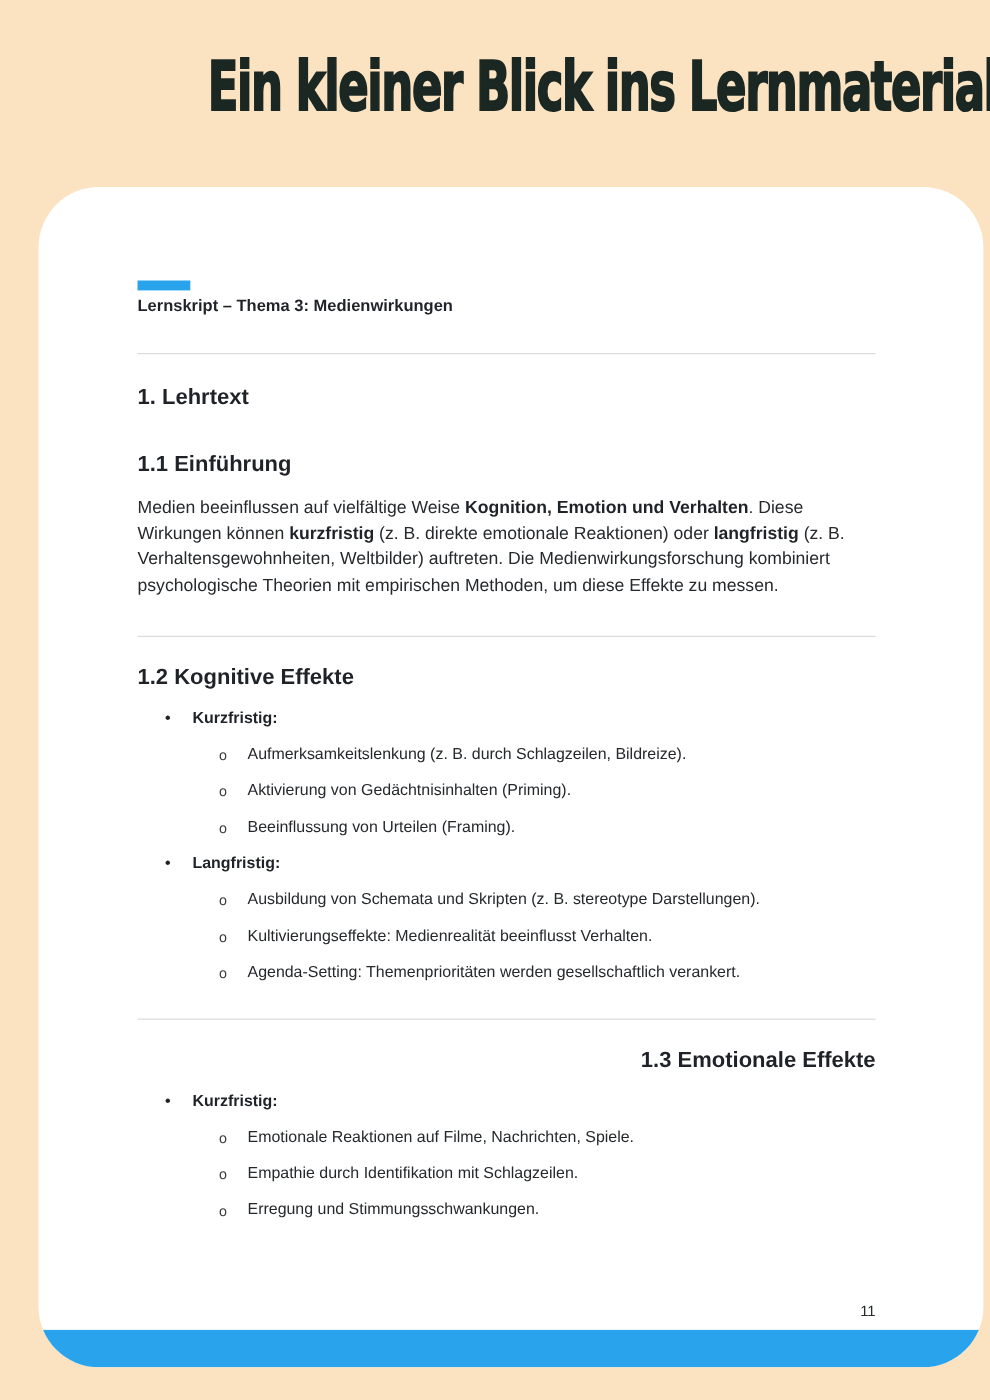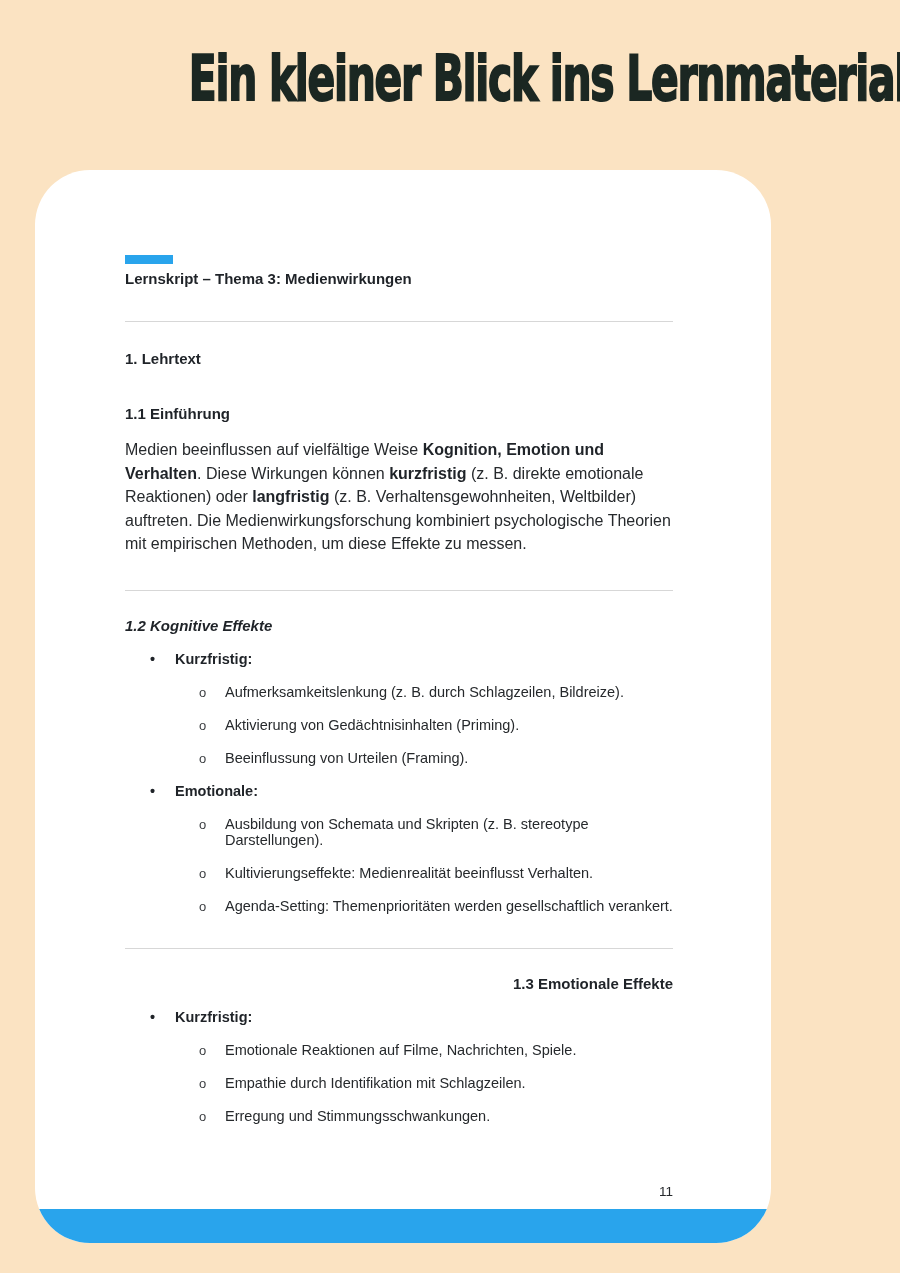--- a/index.html
+++ b/index.html
@@ -26,21 +26,21 @@
     letter-spacing:-2px;
     transform:scaleX(0.66);
     transform-origin:center top;
     -webkit-text-stroke:2px #1B2722;
   }
 
   
   .card {
     position:absolute;
     left:35px; top:170px;
-    width:736px; height:1073px;
+    width:859px; height:1073px;
     background:#ffffff;
     border-radius:55px;
     overflow:hidden;
   }
   .card-footer-bar {
     position:absolute; left:0; right:0; bottom:0;
     height:34px;
     background:#29A4EC;
   }
 
@@ -62,21 +62,21 @@
     color:#1F2328;
   }
 
   .divider {
     border:none;
     border-top:1px solid #D7D7D7;
     margin:34px 0 0 0;
   }
 
   .heading {
-    font-size:15px;
+    font-size:20px;
     font-weight:700;
     margin:27px 0 0 0;
     color:#1F2328;
   }
   .heading.tight { margin-top:38px; }
 
   .para {
     font-size:16px;
     line-height:23.5px;
     margin:16px 0 0 0;
@@ -136,35 +136,35 @@
     <hr class="divider">
 
     <div class="heading" style="margin-top:28px;">1. Lehrtext</div>
 
     <div class="heading tight">1.1 Einführung</div>
 
     <p class="para"><span>Medien beeinflussen auf vielfältige Weise </span><b>Kognition, Emotion und Verhalten</b><span>. Diese Wirkungen können </span><b>kurzfristig</b><span> (z. B. direkte emotionale Reaktionen) oder </span><b>langfristig</b><span> (z. B. Verhaltensgewohnheiten, Weltbilder) auftreten. Die Medienwirkungsforschung kombiniert psychologische Theorien mit empirischen Methoden, um diese Effekte zu messen.</span></p>
 
     <hr class="divider">
 
-    <div class="heading" style="margin-top:26px;font-style:italic;">1.2 Kognitive Effekte</div>
+    <div class="heading" style="margin-top:26px;">1.2 Kognitive Effekte</div>
 
     <ul class="blist">
       <li class="l1">
         <span class="marker1">•</span>
         <span>Kurzfristig:</span>
         <ul class="sublist">
           <li class="l2"><span class="marker2">o</span><span>Aufmerksamkeitslenkung (z. B. durch Schlagzeilen, Bildreize).</span></li>
           <li class="l2"><span class="marker2">o</span><span>Aktivierung von Gedächtnisinhalten (Priming).</span></li>
           <li class="l2"><span class="marker2">o</span><span>Beeinflussung von Urteilen (Framing).</span></li>
         </ul>
       </li>
       <li class="l1">
         <span class="marker1">•</span>
-        <span>Emotionale:</span>
+        <span>Langfristig:</span>
         <ul class="sublist">
           <li class="l2"><span class="marker2">o</span><span>Ausbildung von Schemata und Skripten (z. B. stereotype Darstellungen).</span></li>
           <li class="l2"><span class="marker2">o</span><span>Kultivierungseffekte: Medienrealität beeinflusst Verhalten.</span></li>
           <li class="l2"><span class="marker2">o</span><span>Agenda-Setting: Themenprioritäten werden gesellschaftlich verankert.</span></li>
         </ul>
       </li>
     </ul>
 
     <hr class="divider">
 

